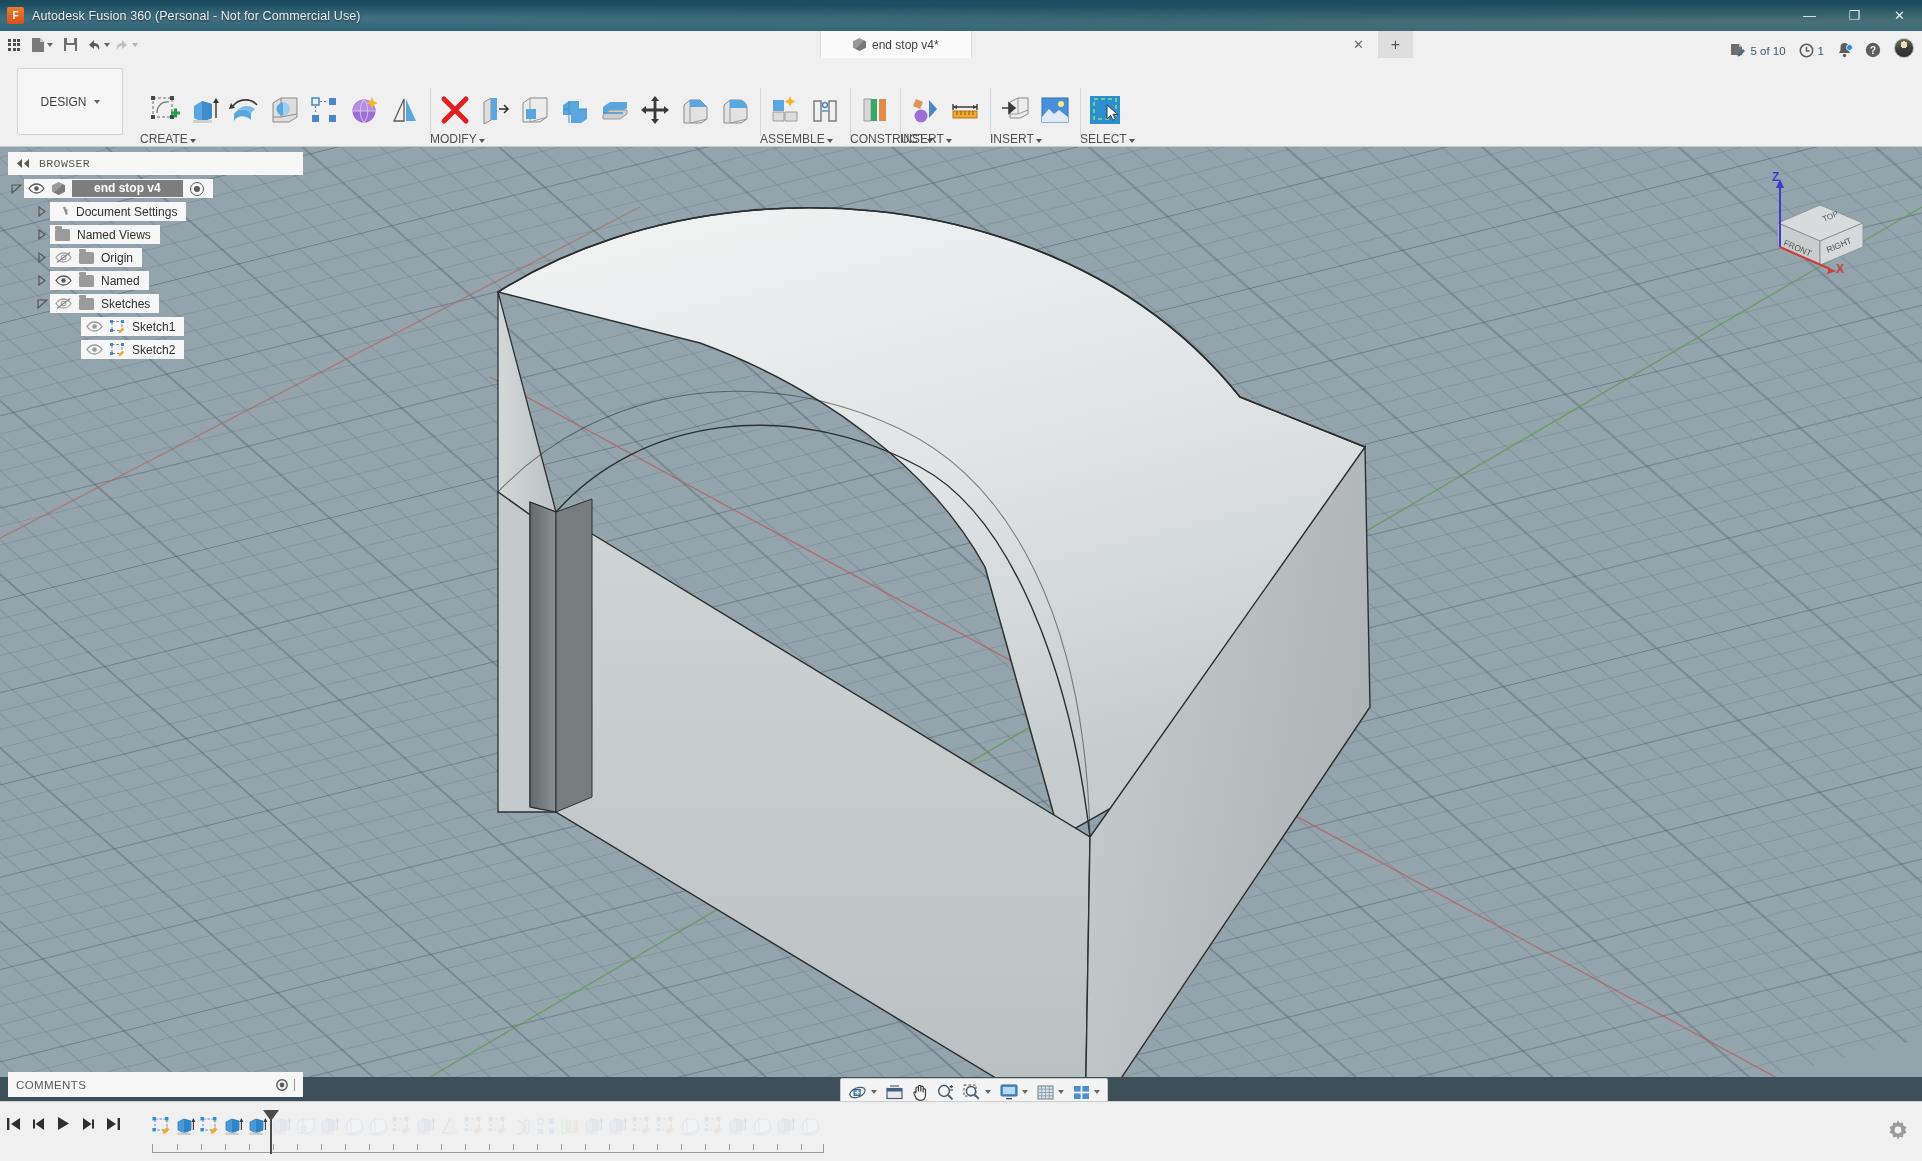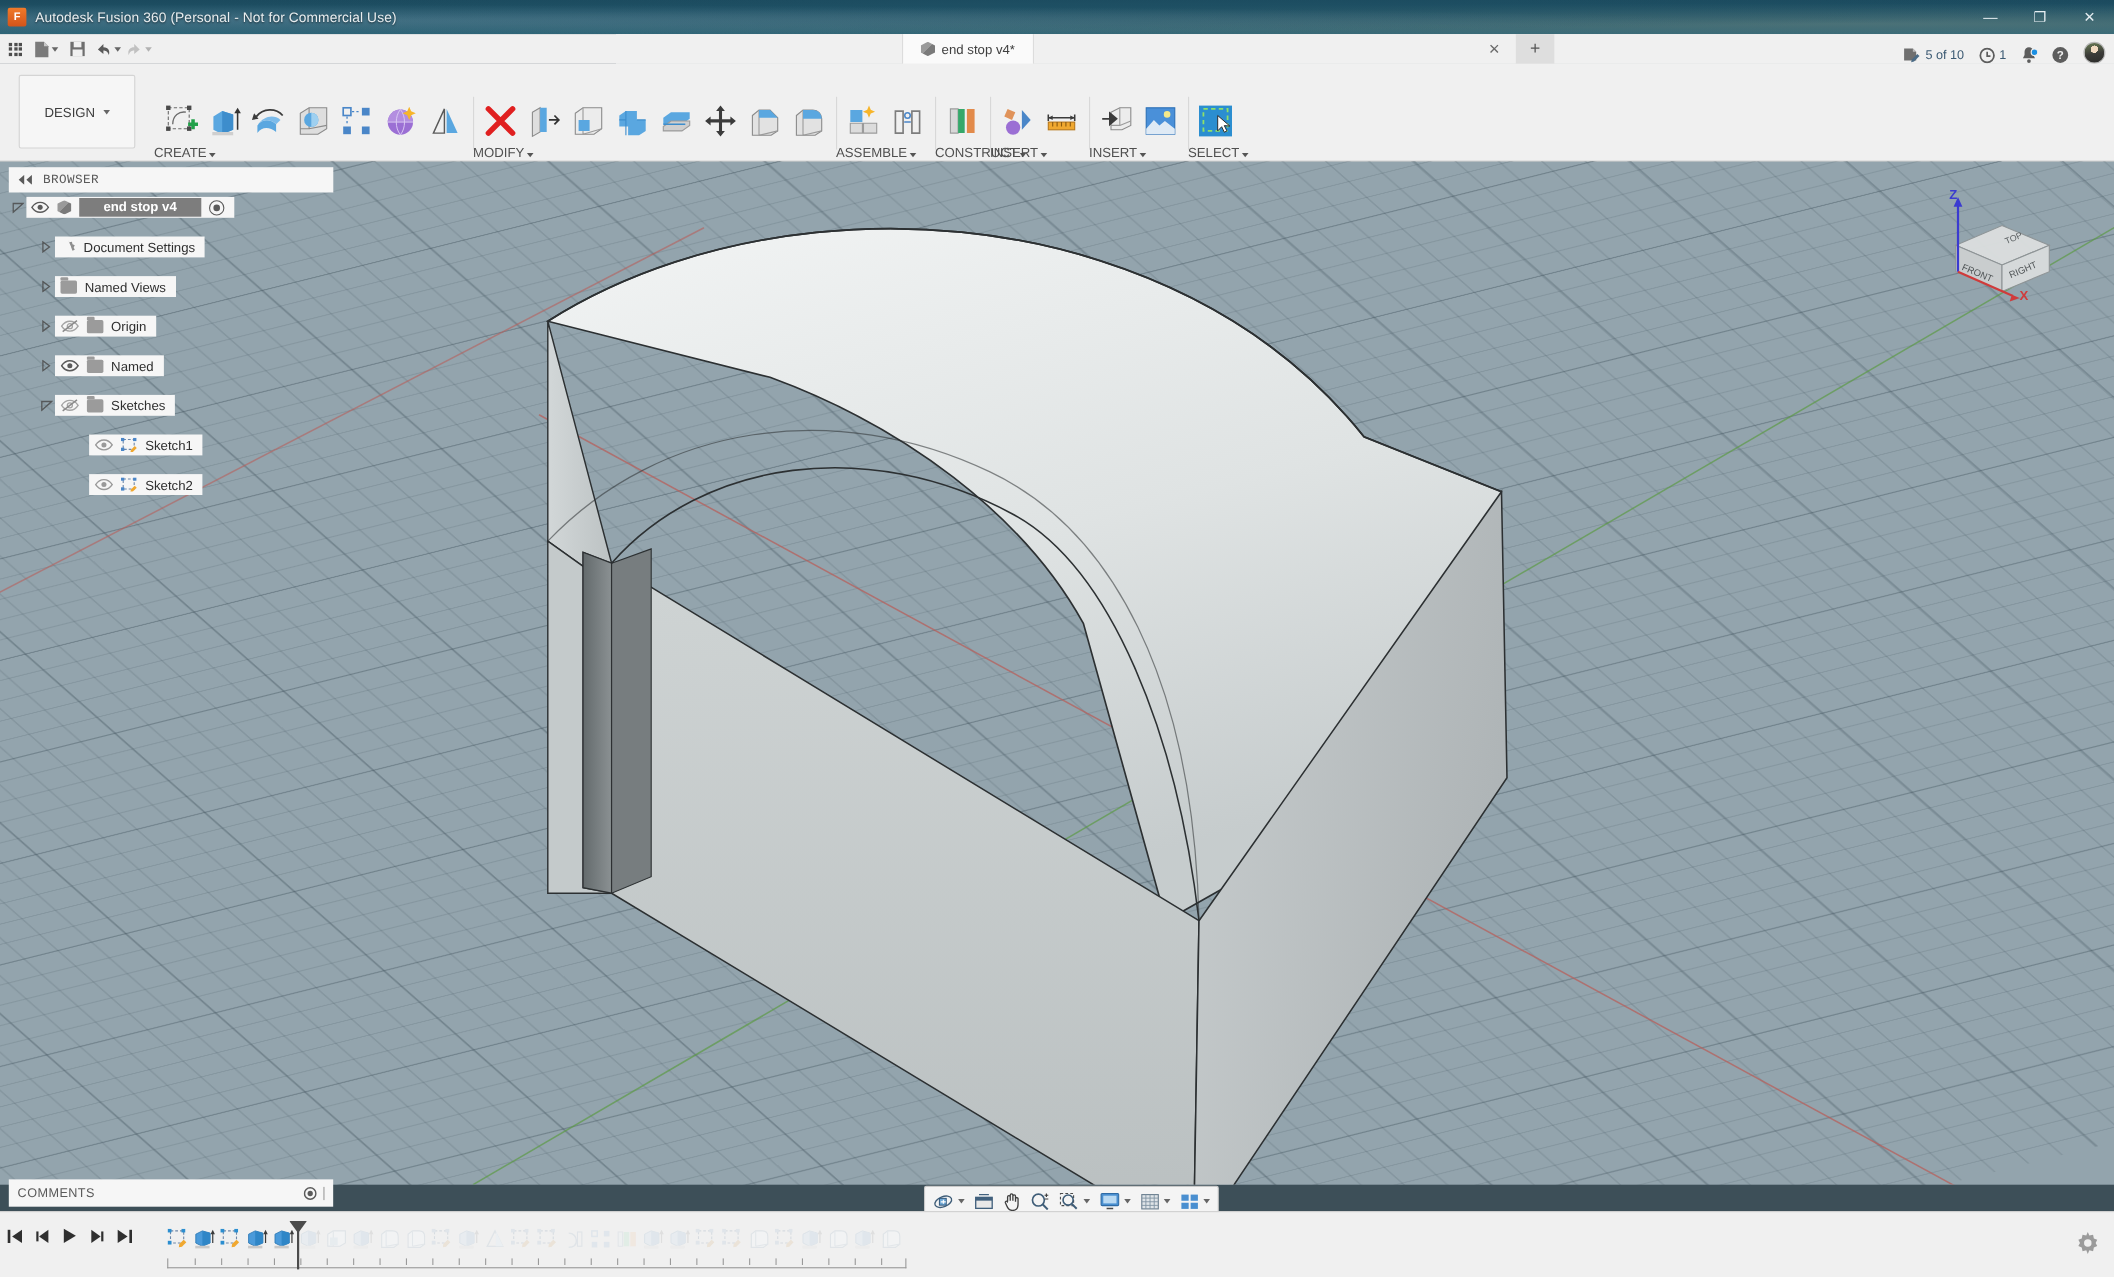--- a/index.html
+++ b/index.html
@@ -49,21 +49,21 @@
   .grid9 { display:grid; grid-template-columns:repeat(3,3px); grid-template-rows:repeat(3,3px);
     gap:1.5px; }
   .grid9 i { background:#4d4d4d; display:block; width:3px;height:3px; }
 
   
   .tabstrip {
     position:absolute; top:31px; left:560px; width:1362px; height:27px;
     background:#f0f0f0; display:flex; align-items:center;
   }
   .file-tab {
-    position:absolute; left:260px; top:0; height:27px; padding:0 16px;
+    position:absolute; left:260px; top:0; height:27px; padding:0 32px;
     background:#fafafa; display:flex; align-items:center; gap:6px;
     border-left:1px solid #dcdcdc; border-right:1px solid #dcdcdc;
   }
   .cube-ico {
     width:13px; height:13px; position:relative; display:inline-block;
   }
   .cube-ico:before{
     content:''; position:absolute; inset:0;
     background:linear-gradient(135deg,#9a9a9a 0 50%,#7a7a7a 50% 100%);
     clip-path: polygon(50% 0,100% 25%,100% 75%,50% 100%,0 75%,0 25%);
@@ -130,21 +130,21 @@
   }
   .axis-x { position:absolute; left:0; top:0; width:1922px; height:930px; pointer-events:none; }
 
   
   .browser { position:absolute; left:8px; top:152px; width:295px; font-size:12px; }
   .br-head {
     height:23px; background:#f6f6f6; display:flex; align-items:center; gap:9px;
     padding:0 8px; color:#5a5a5a; font-size:11.5px; letter-spacing:.4px; width:295px;font-family:Liberation Mono, monospace;
   }
   .br-rows { margin-top:4px; }
-  .br-row { display:flex; align-items:center; height:19px; margin-bottom:17px; }
+  .br-row { display:flex; align-items:center; height:19px; margin-bottom:4px; }
   .arrow-r { width:16px; display:flex; align-items:center; justify-content:center; color:#4c4c4c; }
   .arrow-r svg { opacity:.85; }
   .pill { background:#f6f6f6; display:flex; align-items:center; gap:7px; height:19px;
     padding:0 9px 0 5px; color:#2f2f2f; white-space:nowrap; }
   .pill.root { background:#f6f6f6; padding-left:4px; }
   .rootname { background:#7d7d7d; color:#fff; padding:1px 22px 2px; font-weight:bold; font-size:12px;}
   .eye { width:17px; height:13px; }
   .folder { width:15px;height:12px; background:#9b9b9b; border-radius:1.5px; position:relative;}
   .folder:before{content:'';position:absolute;left:0;top:-3px;width:7px;height:3px;background:#9b9b9b;border-radius:1px 1px 0 0;}
   .gear { width:14px;height:14px; }

